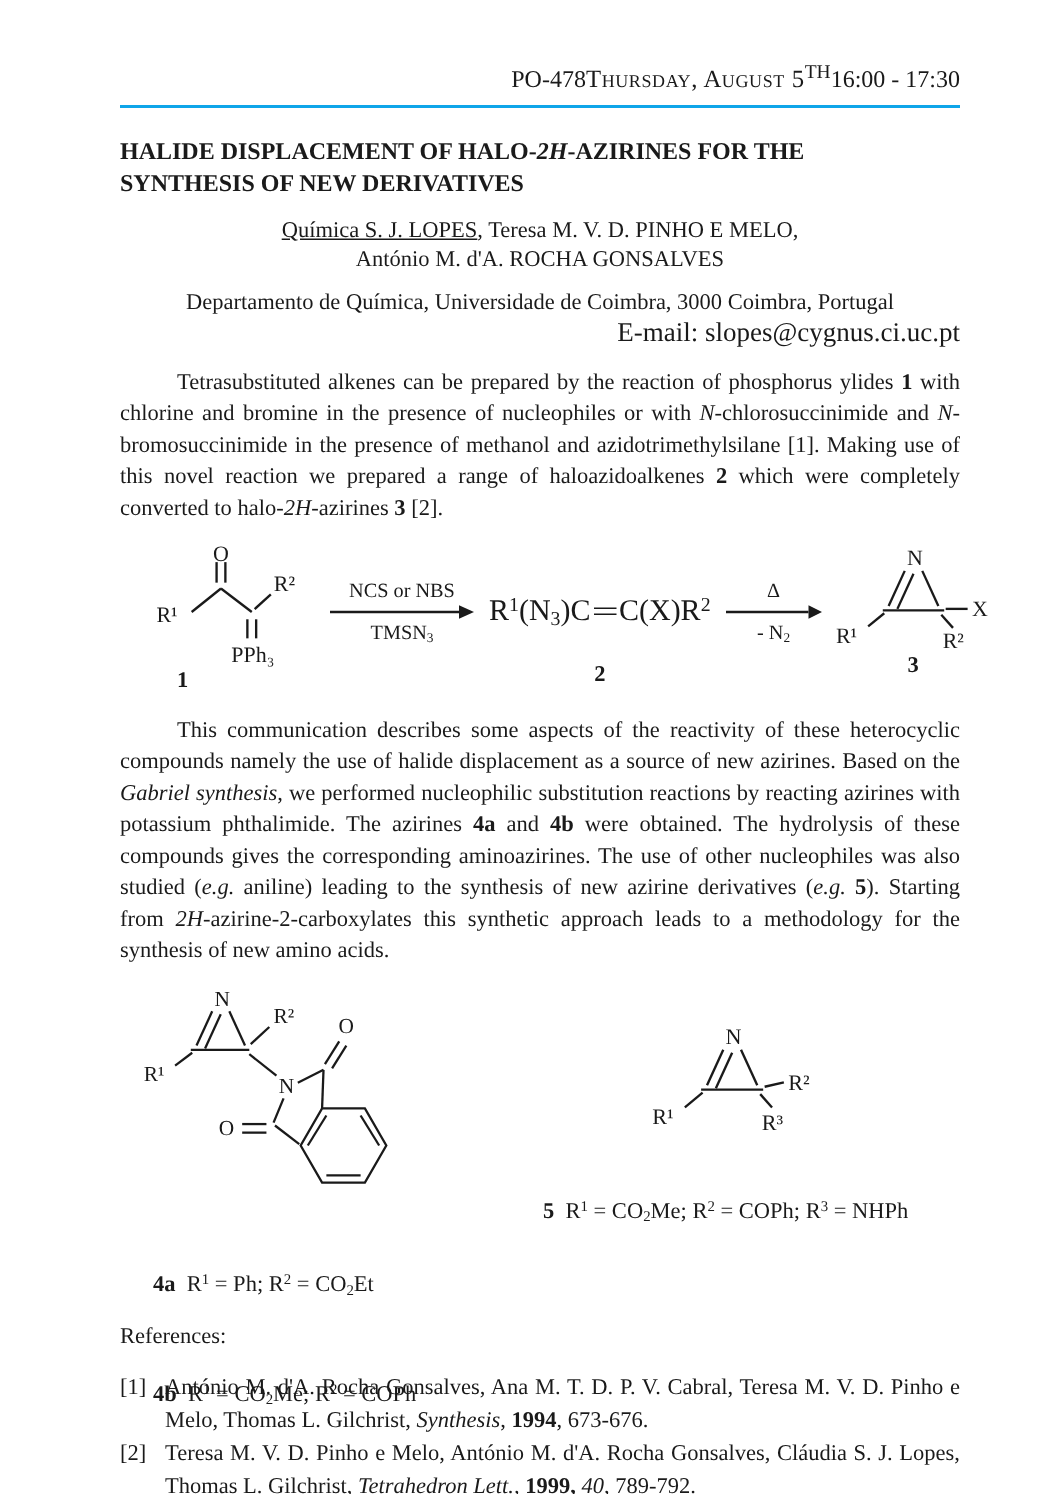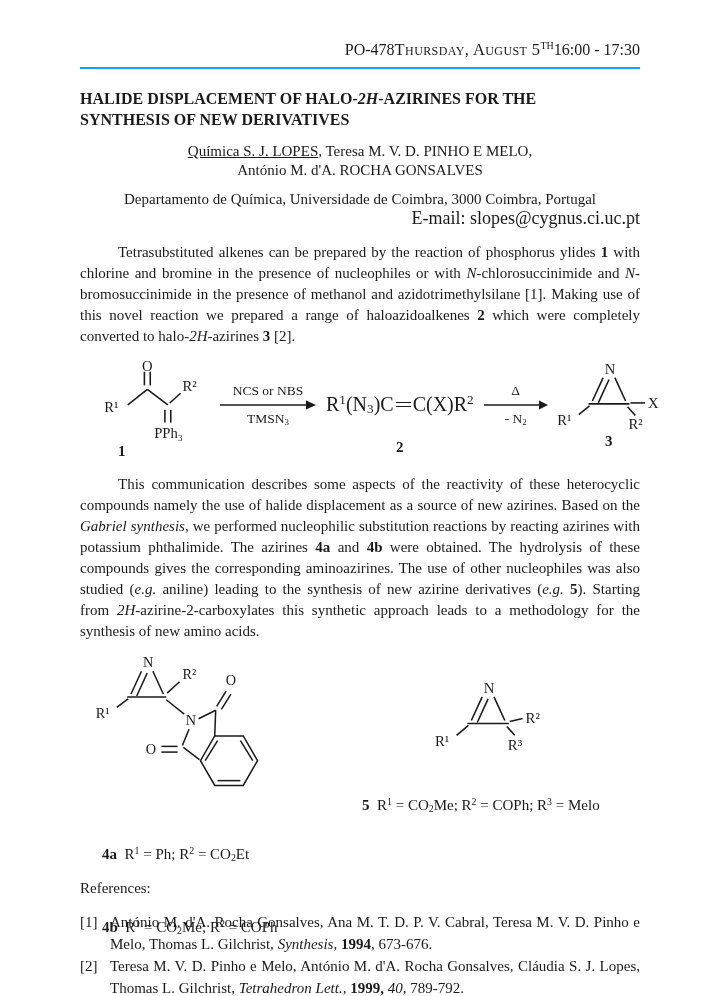--- a/index.html
+++ b/index.html
@@ -7,21 +7,21 @@
     width:704px;height:996px;box-sizing:border-box;position:relative;
     background:#ffffff;color:#1a1a1a;overflow:hidden;
     font-family:"Liberation Serif", serif;
     padding:40px 64px 0 80px;
   }
   
   .header{display:flex;justify-content:flex-end;align-items:baseline;
     border-bottom:2px solid #0ea5e9;padding-bottom:7px;}
   .header-code{font-size:16px;}
   .header-day{font-variant:small-caps;font-size:16.5px;letter-spacing:0.4px;}
-  .header-day .ord{font-size:10px;vertical-align:6px;letter-spacing:0;}
+  .header-day .ord{font-size:13px;vertical-align:6px;letter-spacing:0;}
   .header-time{font-size:16px;}
   
   .title{margin-top:19px;font-weight:bold;font-size:16px;line-height:21px;}
   .authors{margin-top:12px;text-align:center;font-size:15px;line-height:19px;}
   .affiliation{margin-top:10px;text-align:center;font-size:15px;line-height:19px;}
   .email{text-align:right;font-size:18px;line-height:19px;}
   
   .para{margin:14px 0 0 0;font-size:15px;line-height:21px;text-align:justify;text-indent:38px;}
   
   .seg-b{font-weight:bold;}
@@ -194,21 +194,21 @@
       <text x="62" y="13" text-anchor="middle">N</text>
       <text x="7" y="67">R¹</text>
       <text x="99" y="44">R²</text>
       <text x="81" y="71">R³</text>
     </svg>
 
     <div class="labels4">
       <div><span class="seg-b">4a</span><span>  R</span><span class="seg-sup">1</span><span> = Ph; R</span><span class="seg-sup">2</span><span> = CO</span><span class="seg-sub">2</span><span>Et</span></div>
       <div><span class="seg-b">4b</span><span>  R</span><span class="seg-sup">1</span><span> = CO</span><span class="seg-sub">2</span><span>Me; R</span><span class="seg-sup">2</span><span> = COPh</span></div>
     </div>
-    <div class="label5"><span class="seg-b">5</span><span>  R</span><span class="seg-sup">1</span><span> = CO</span><span class="seg-sub">2</span><span>Me; R</span><span class="seg-sup">2</span><span> = COPh; R</span><span class="seg-sup">3</span><span> = Melo</span></div>
+    <div class="label5"><span class="seg-b">5</span><span>  R</span><span class="seg-sup">1</span><span> = CO</span><span class="seg-sub">2</span><span>Me; R</span><span class="seg-sup">2</span><span> = COPh; R</span><span class="seg-sup">3</span><span> = NHPh</span></div>
   </div>
 
   <div class="refs-heading">References:</div>
   <div class="ref ref-first">
     <span class="ref-marker">[1]</span>
     <span><span>António M. d'A. Rocha Gonsalves, Ana M. T. D. P. V. Cabral, Teresa M. V. D. Pinho e Melo, Thomas L. Gilchrist, </span><span class="seg-i">Synthesis</span><span>, </span><span class="seg-b">1994</span><span>, 673-676.</span></span>
   </div>
   <div class="ref">
     <span class="ref-marker">[2]</span>
     <span><span>Teresa M. V. D. Pinho e Melo, António M. d'A. Rocha Gonsalves, Cláudia S. J. Lopes, Thomas L. Gilchrist, </span><span class="seg-i">Tetrahedron Lett.,</span><span> </span><span class="seg-b">1999,</span><span> </span><span class="seg-i">40</span><span>, 789-792.</span></span>

